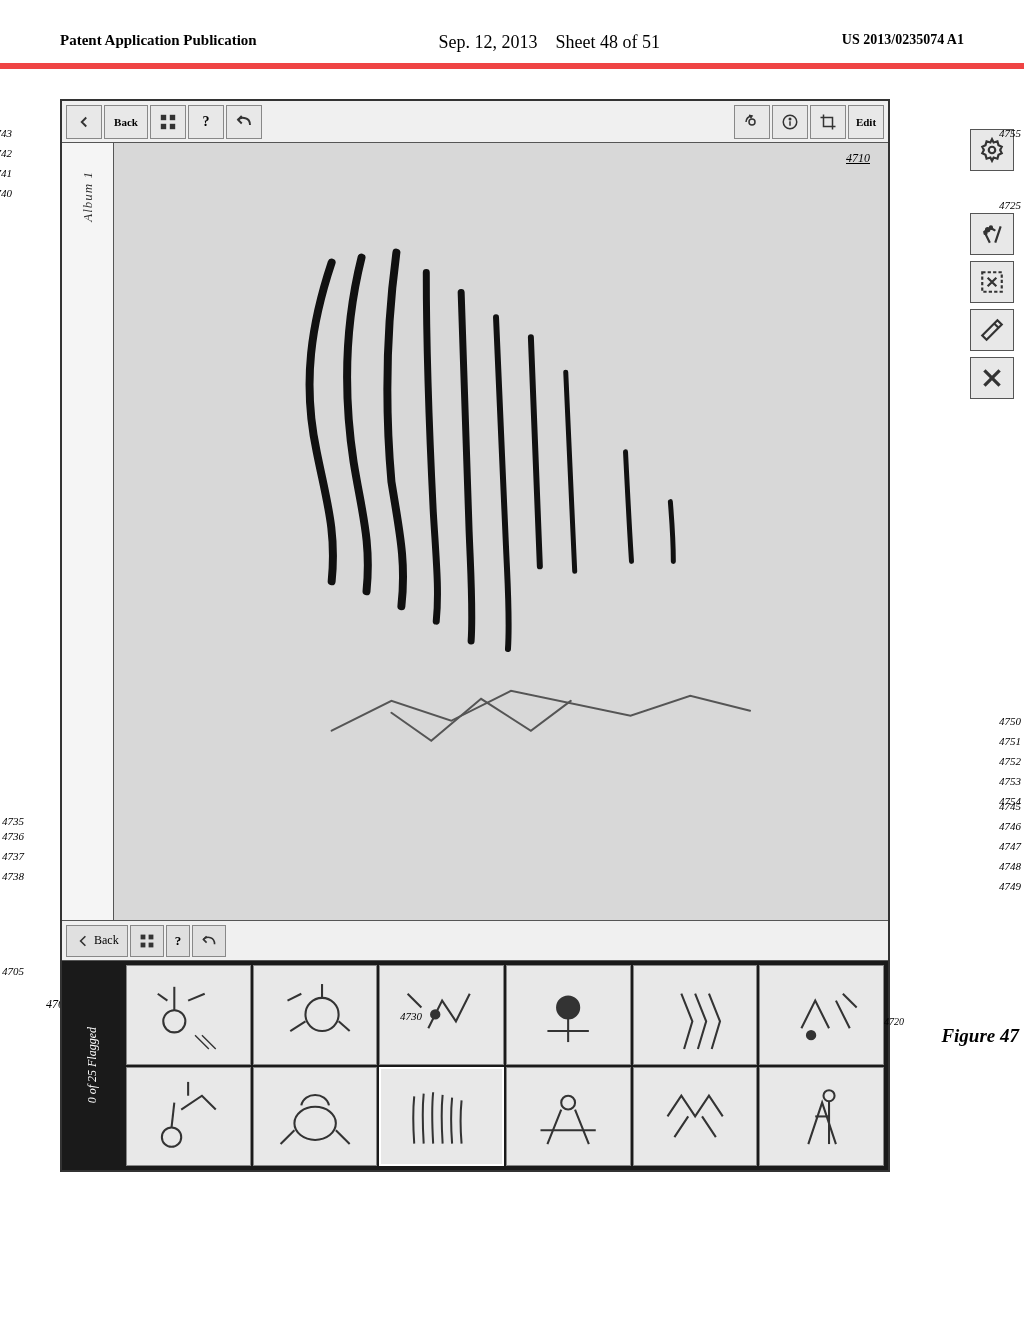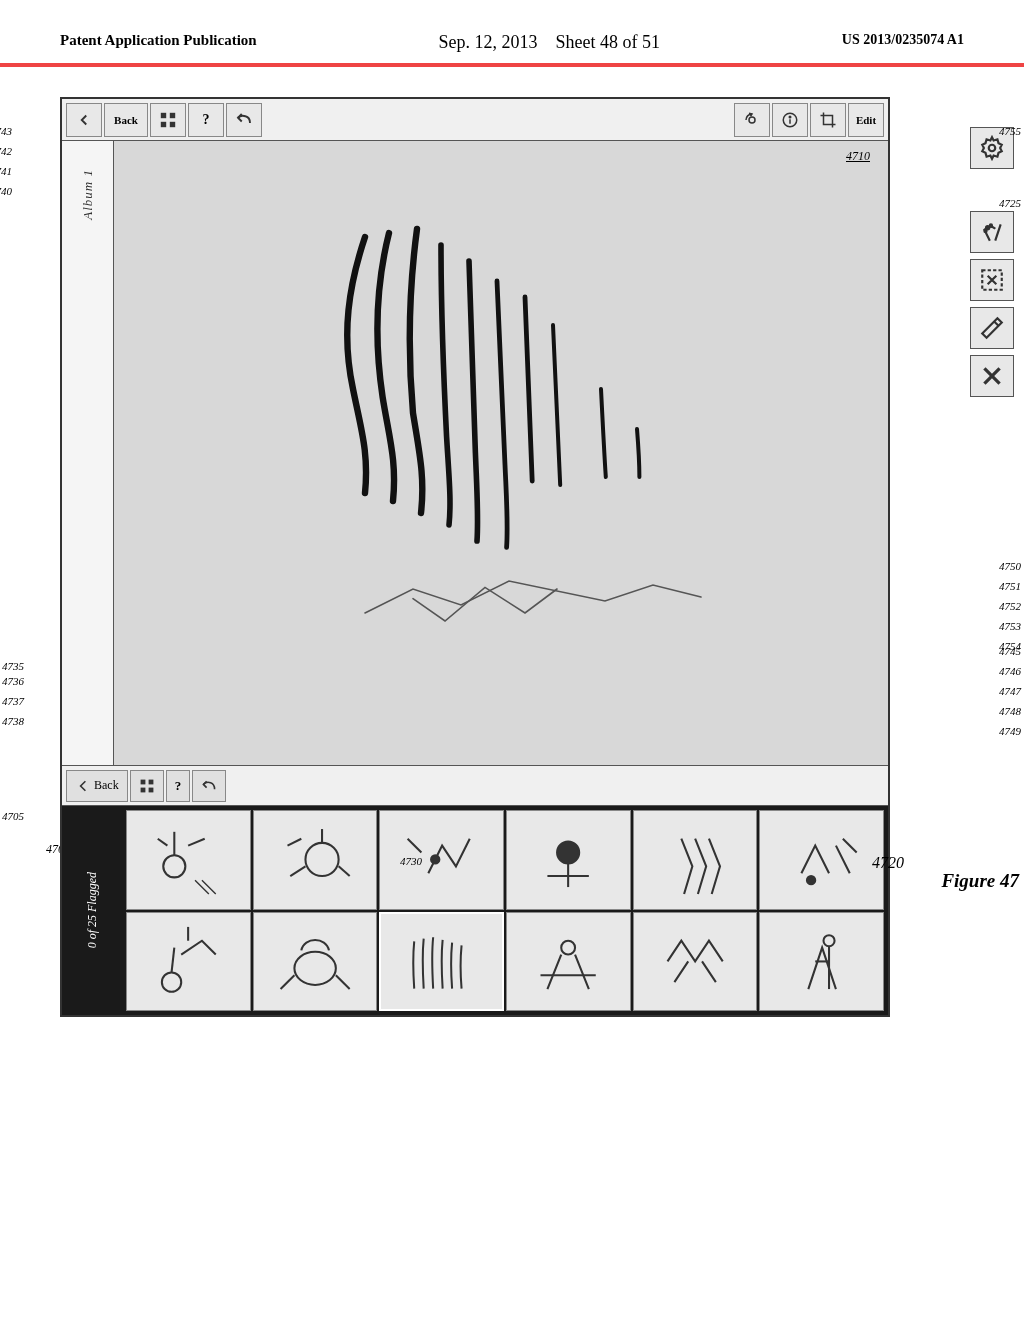--- a/index.html
+++ b/index.html
@@ -11,21 +11,21 @@
       position: relative;
       overflow: hidden;
     }
 
     
     .patent-header {
       display: flex;
       justify-content: space-between;
       align-items: flex-start;
       padding: 30px 60px 10px 60px;
-      border-bottom: 4px solid #ef4444;
+      border-bottom: 6px solid #ef4444;
     }
     .patent-title {
       font-size: 15px;
       font-weight: bold;
       max-width: 320px;
       line-height: 1.4;
     }
     .patent-date {
       font-size: 18px;
       text-align: center;
@@ -34,21 +34,21 @@
     .patent-number {
       font-size: 14px;
       font-weight: bold;
       padding-top: 2px;
     }
 
     
     .device-frame {
       position: relative;
       width: 830px;
-      height: 920px;
+      height: 1073px;
       border: 2px solid #333;
       background: #15803d;
       display: flex;
       flex-direction: column;
     }
 
     
     .top-toolbar {
       display: flex;
       align-items: center;
@@ -506,17 +506,17 @@
   <div style="position:absolute; right:3px; bottom:455px; font-size:11px; font-style:italic; font-family:'Times New Roman',serif;">4751</div>
   <div style="position:absolute; right:3px; bottom:475px; font-size:11px; font-style:italic; font-family:'Times New Roman',serif;">4750</div>
 
   <div style="position:absolute; right:3px; bottom:310px; font-size:11px; font-style:italic; font-family:'Times New Roman',serif;">4749</div>
   <div style="position:absolute; right:3px; bottom:330px; font-size:11px; font-style:italic; font-family:'Times New Roman',serif;">4748</div>
   <div style="position:absolute; right:3px; bottom:350px; font-size:11px; font-style:italic; font-family:'Times New Roman',serif;">4747</div>
   <div style="position:absolute; right:3px; bottom:370px; font-size:11px; font-style:italic; font-family:'Times New Roman',serif;text-align:right;">4746</div>
   <div style="position:absolute; right:3px; bottom:390px; font-size:11px; font-style:italic; font-family:'Times New Roman',serif;">4745</div>
 
   <div style="position:absolute; bottom:180px; left:400px; font-size:11px; font-style:italic; font-family:'Times New Roman',serif;">4730</div>
-  <div style="position:absolute; bottom:175px; right:120px; font-size:16px; font-style:italic; font-family:'Times New Roman',serif;">4720</div>
+  <div style="position:absolute; bottom:175px; right:120px; font-size:10px; font-style:italic; font-family:'Times New Roman',serif;">4720</div>
 
   <div style="position:absolute; bottom:155px; right:5px; font-size:19px; font-style:italic; font-weight:bold; font-family:'Times New Roman',serif;">Figure 47</div>
 
 </div>
 
 </body></html>

